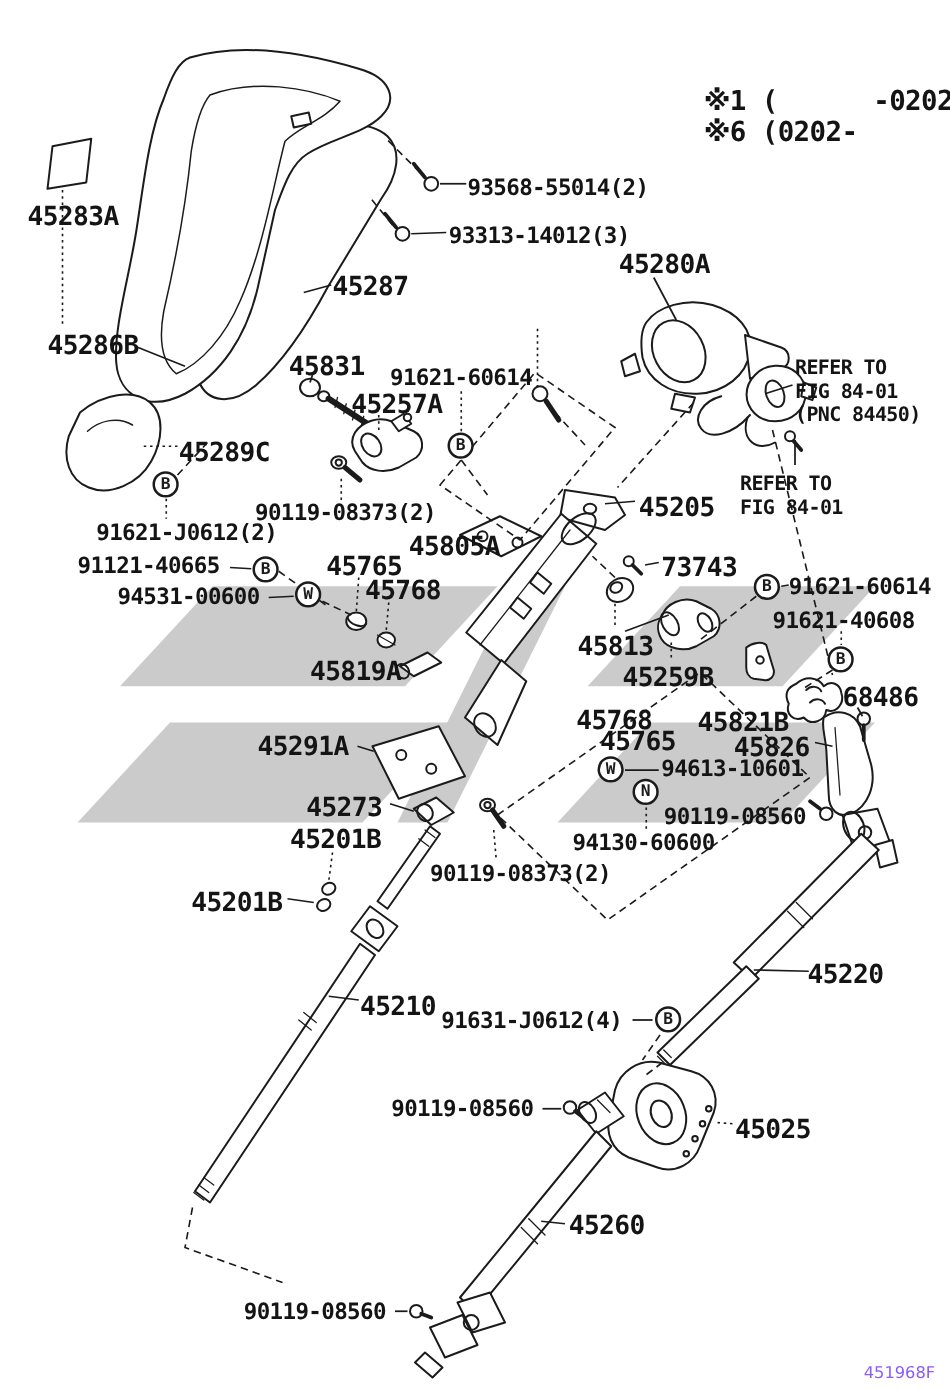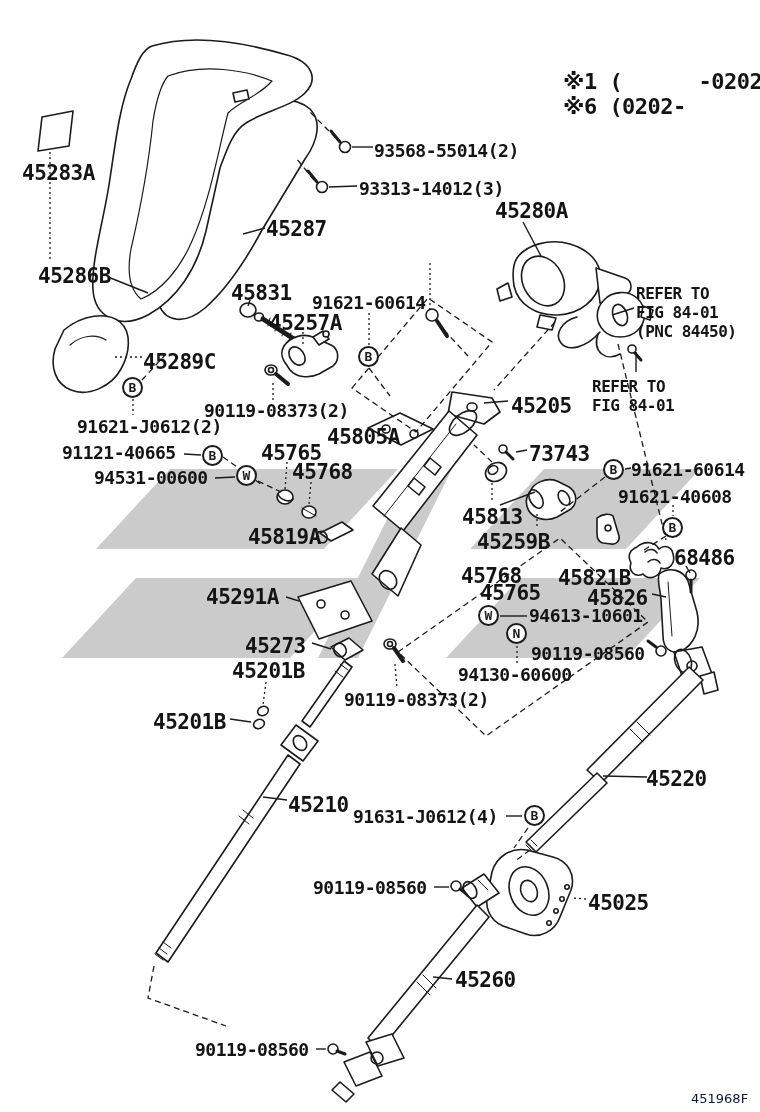--- a/index.html
+++ b/index.html
@@ -7,21 +7,21 @@
          font-family:"DejaVu Sans Mono","DejaVu Sans",monospace;}
   svg.art{position:absolute;left:0;top:0;width:760px;height:1112px;}
   .lbl{position:absolute;font-weight:bold;color:#141414;letter-spacing:-0.5px;white-space:pre;line-height:1.05;}
   .big{font-size:21px;}
   .std{font-size:18px;}
   .note{font-size:22px;}
   .refer{font-size:16px;line-height:19px;}
   .badge{position:absolute;width:21px;height:21px;border:2px solid #1b1b1b;border-radius:50%;
          background:#fff;display:flex;align-items:center;justify-content:center;
          font-size:13px;font-weight:bold;color:#1b1b1b;box-sizing:border-box;}
-  .footer-code{position:absolute;font-size:13px;font-weight:normal;color:#0f172a;
+  .footer-code{position:absolute;font-size:13px;font-weight:normal;color:#8b5cf6;
          font-family:"DejaVu Sans",sans-serif;letter-spacing:0;}
 </style>
 </head>
 <body>
 
 <div class="stage">
 
 <svg class="art" viewBox="0 0 760 1112">
 
   <g fill="#cbcbcb">
@@ -272,31 +272,31 @@
       <line x1="666" y1="536" x2="644" y2="550"></line>
       <line x1="530" y1="850" x2="514" y2="862"></line>
     </g>
   </g>
 </svg>
 
   <div class="lbl big" style="left:22px;top:162px">45283A</div>
   <div class="lbl big" style="left:38px;top:265px">45286B</div>
   <div class="lbl big" style="left:266px;top:218px">45287</div>
   <div class="lbl big" style="left:231px;top:282px">45831</div>
-  <div class="lbl big" style="left:269px;top:312px">45257A</div>
+  <div class="lbl big" style="left:281px;top:312px">45257A</div>
   <div class="lbl big" style="left:495px;top:200px">45280A</div>
   <div class="lbl big" style="left:143px;top:351px">45289C</div>
   <div class="lbl big" style="left:511px;top:395px">45205</div>
   <div class="lbl big" style="left:327px;top:426px">45805A</div>
   <div class="lbl big" style="left:261px;top:442px">45765</div>
   <div class="lbl big" style="left:292px;top:461px">45768</div>
   <div class="lbl big" style="left:248px;top:526px">45819A</div>
   <div class="lbl big" style="left:529px;top:443px">73743</div>
   <div class="lbl big" style="left:462px;top:506px">45813</div>
-  <div class="lbl big" style="left:477px;top:531px">45259B</div>
+  <div class="lbl big" style="left:498px;top:531px">45259B</div>
   <div class="lbl big" style="left:674px;top:547px">68486</div>
   <div class="lbl big" style="left:558px;top:567px">45821B</div>
   <div class="lbl big" style="left:461px;top:565px">45768</div>
   <div class="lbl big" style="left:480px;top:582px">45765</div>
   <div class="lbl big" style="left:587px;top:587px">45826</div>
   <div class="lbl big" style="left:206px;top:586px">45291A</div>
   <div class="lbl big" style="left:245px;top:635px">45273</div>
   <div class="lbl big" style="left:232px;top:660px">45201B</div>
   <div class="lbl big" style="left:153px;top:711px">45201B</div>
   <div class="lbl big" style="left:646px;top:768px">45220</div>

